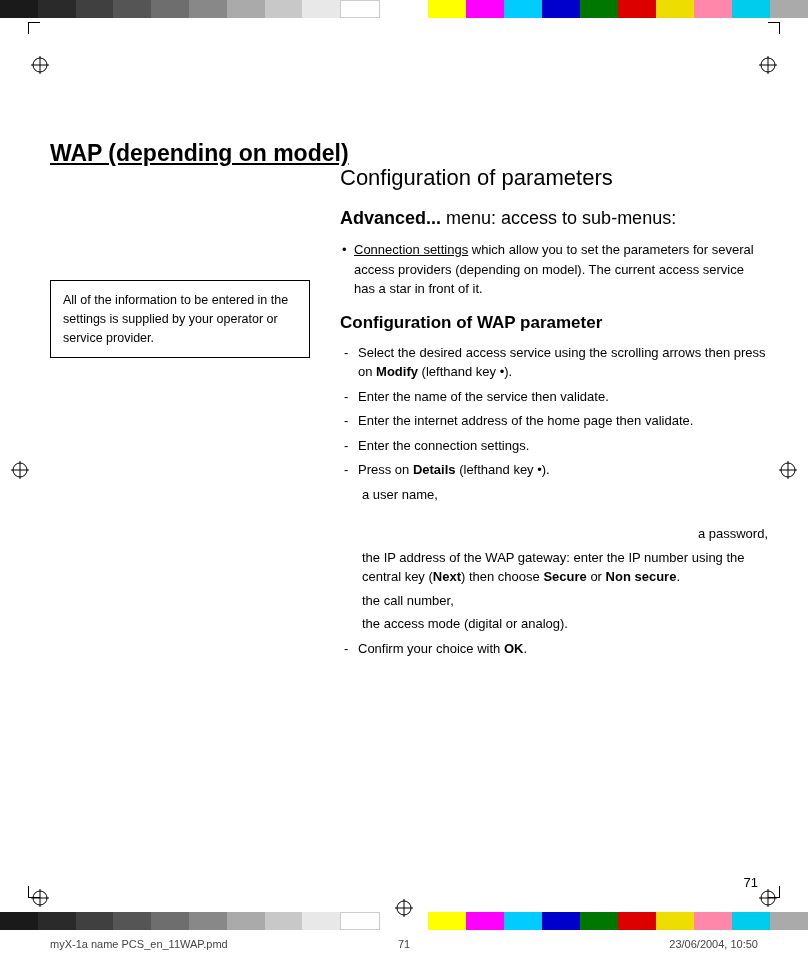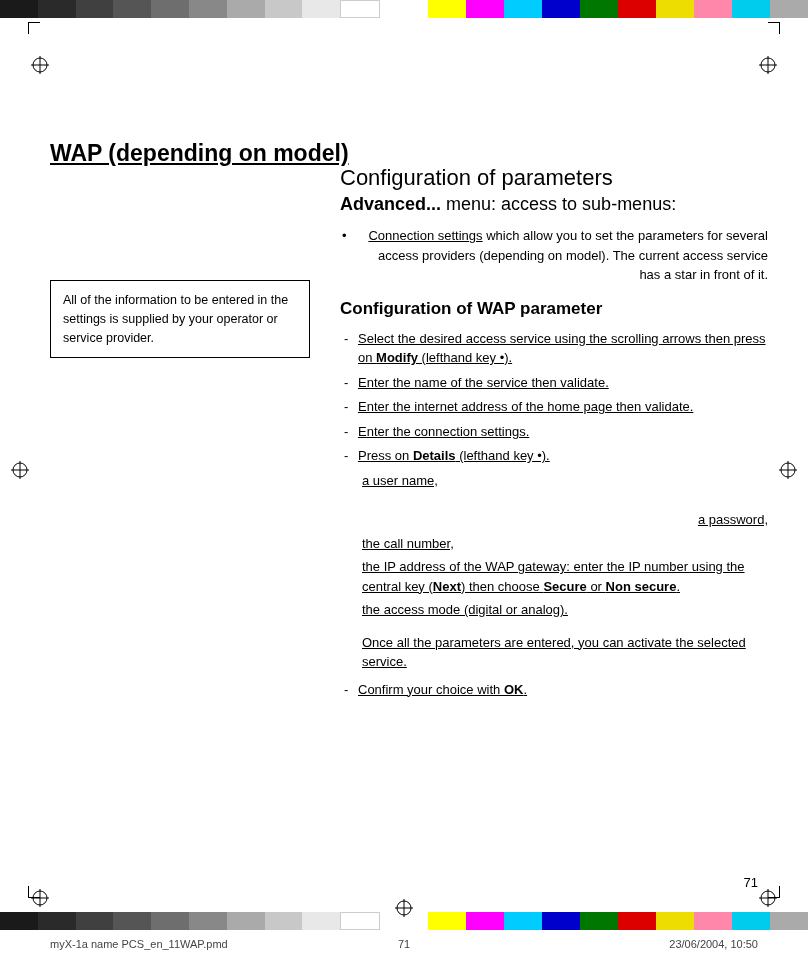--- a/index.html
+++ b/index.html
@@ -43,41 +43,39 @@
       padding: 10px 12px;
       font-size: 12.5px;
       line-height: 1.5;
       width: 260px;
     }
 
     .bullet-list {
       list-style: none;
       padding: 0;
       margin-bottom: 6px;
-      text-align: right;
     }
 
     .bullet-list li {
       padding-left: 14px;
       position: relative;
       font-size: 13px;
       line-height: 1.5;
       margin-bottom: 4px;
     }
 
     .bullet-list li::before {
       content: "•";
       position: absolute;
       left: 2px;
     }
 
     .dash-list {
       list-style: none;
       padding: 0;
-      text-decoration: underline;
     }
 
     .dash-list li {
       padding-left: 18px;
       position: relative;
       font-size: 13px;
       line-height: 1.5;
       margin-bottom: 5px;
     }
 
@@ -210,21 +208,21 @@
 </div>
 
 <div style="position:absolute; top:280px; left:50px; width:255px;">
   <div class="info-box">
     <span>All of the information to be entered in the settings is supplied by your operator or service provider.</span>
   </div>
 </div>
 
 <div style="position:absolute; top:165px; left:340px; right:40px;">
 
-  <div style="font-size:22px; ">
+  <div style="font-size:22px; margin-bottom:14px;">
     <span>Configuration of parameters</span>
   </div>
 
   <div style="font-size:18px; margin-bottom:8px; line-height:1.5;">
     <b>Advanced...</b>
     <span>menu: access to sub-menus:</span>
   </div>
 
   <ul class="bullet-list">
     <li>
@@ -238,24 +236,23 @@
 
   <ul class="dash-list">
     <li>Select the desired access service using the scrolling arrows then press on <b>Modify</b> (lefthand key&nbsp;•).</li>
     <li>Enter the name of the service then validate.</li>
     <li>Enter the internet address of the home page then validate.</li>
     <li>Enter the connection settings.</li>
     <li>Press on <b>Details</b> (lefthand key&nbsp;•).
       <div style="margin-top:5px; margin-left:0px;">
         <div style="padding-left:4px; margin-bottom:20px; line-height:1.5;">a user name,</div>
         <div style="padding-left:4px; margin-bottom:4px; line-height:1.5;text-align:right;">a password,</div>
+        <div style="padding-left:4px; margin-bottom:4px; line-height:1.5;">the IP address of the WAP gateway: enter the IP number using the central key (<b>Next</b>) then choose <b>Secure</b> or <b>Non secure</b>.</div>
         <div style="padding-left:4px; margin-bottom:4px; line-height:1.5;">the call number,</div>
-        <div style="padding-left:4px; margin-bottom:4px; line-height:1.5;">the IP address of the WAP gateway: enter the IP number using the central key (<b>Next</b>) then choose <b>Secure</b> or <b>Non secure</b>.</div>
-        <div style="padding-left:4px; margin-bottom:13px; line-height:1.5;">the access mode (digital or analog).</div>
-        <div style="padding-left:4px; margin-bottom:8px; line-height:1.5;">Once all the parameters are entered, you can activate the selected service.</div>
+        <div style="padding-left:4px; margin-bottom:4px; line-height:1.5;">the access mode (digital or analog).</div>
       </div>
     </li>
     <li>Confirm your choice with <b>OK</b>.</li>
   </ul>
 
 </div>
 
 <div style="position:absolute; bottom:68px; right:50px; font-size:13px;">
   <span>71</span>
 </div>

